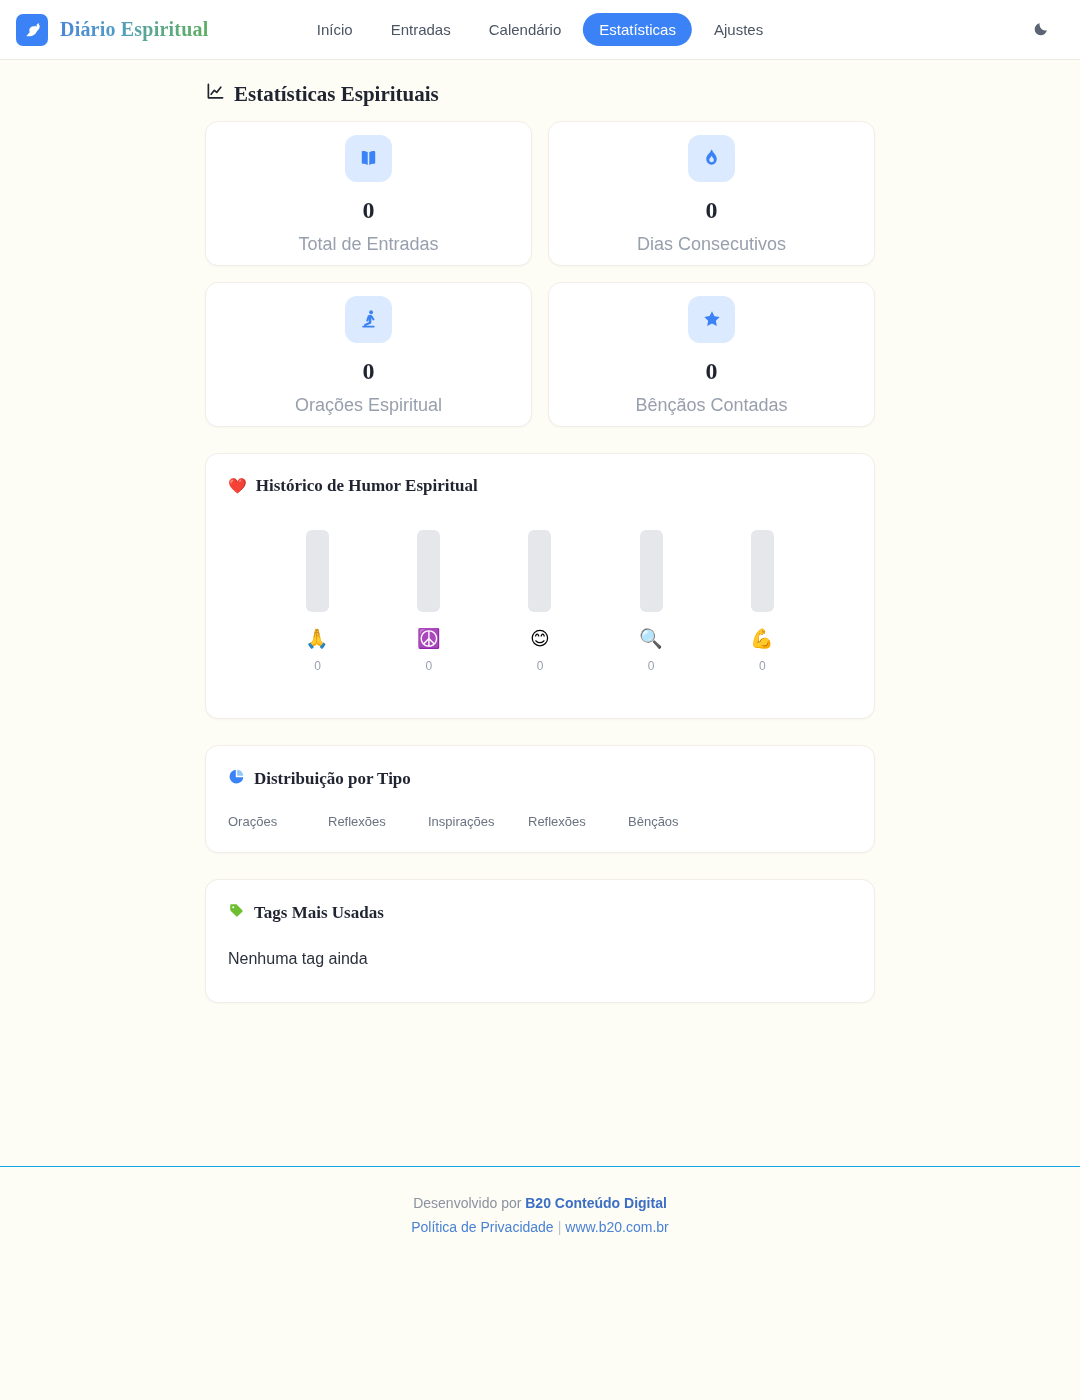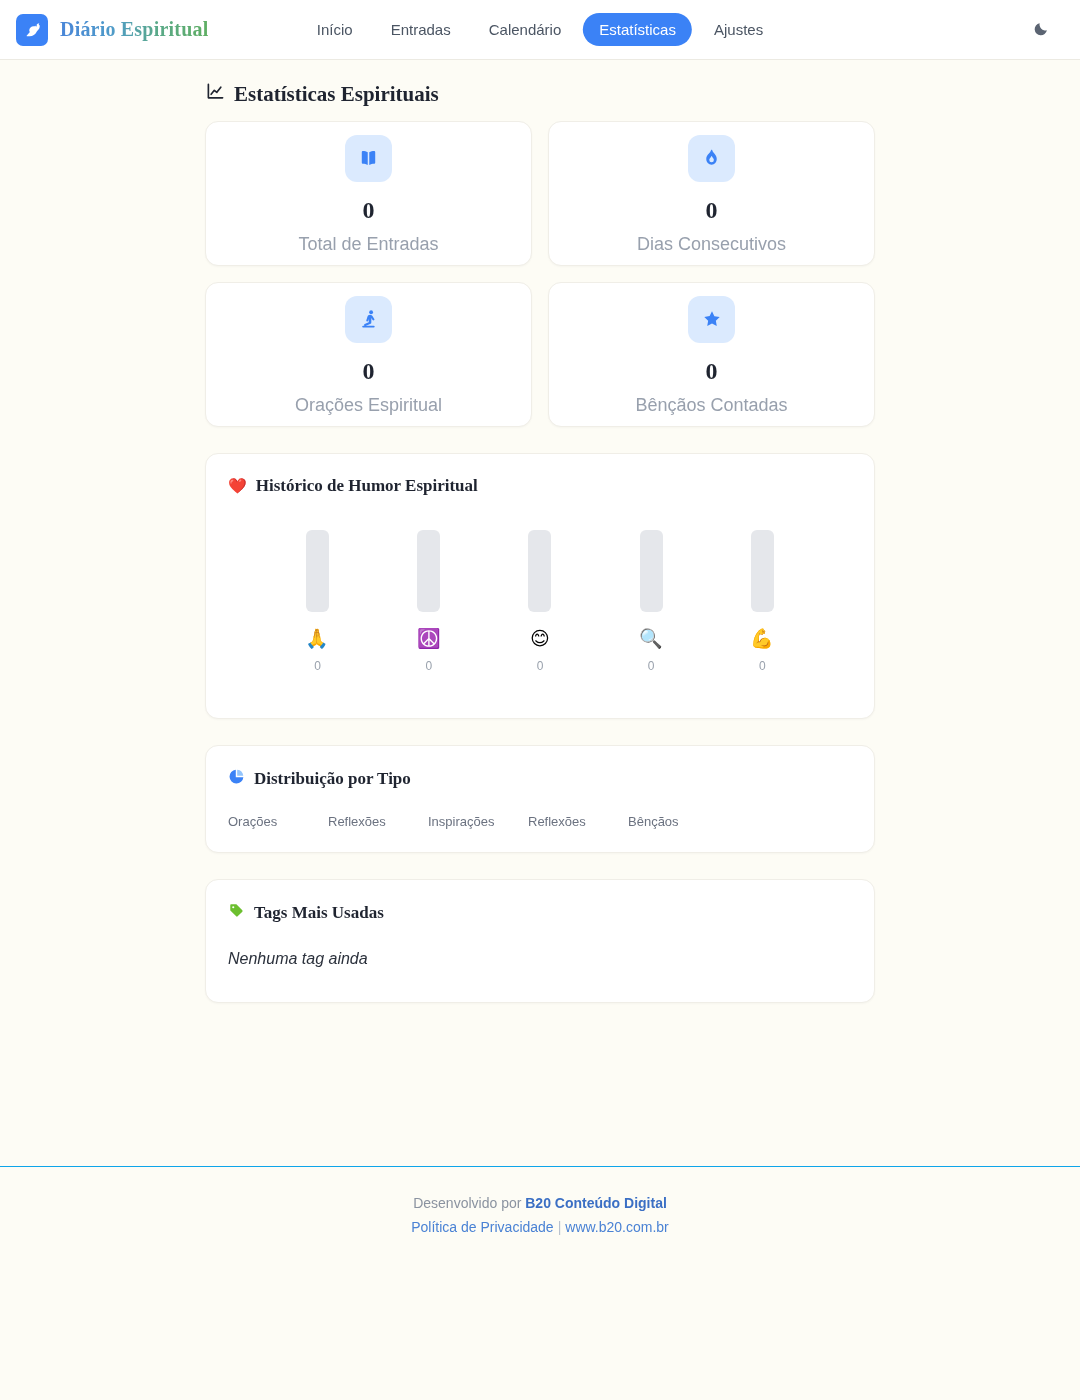--- a/index.html
+++ b/index.html
@@ -264,21 +264,20 @@
     width: 9px;
     border-radius: 11px;
   }
 
   
   .tags-empty {
     margin-top: 26px;
     font-size: 16px;
     color: #2b313c;
     padding-bottom: 14px;
-    font-style: italic;
   }
 
   
   .footer {
     position: absolute;
     left: 0;
     right: 0;
     top: 1166px;
     border-top: 1px solid #0ea5e9;
     padding-top: 25px;

